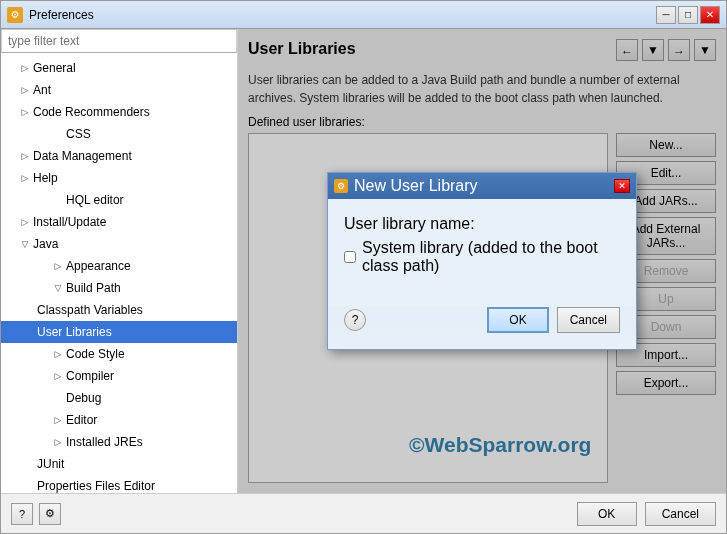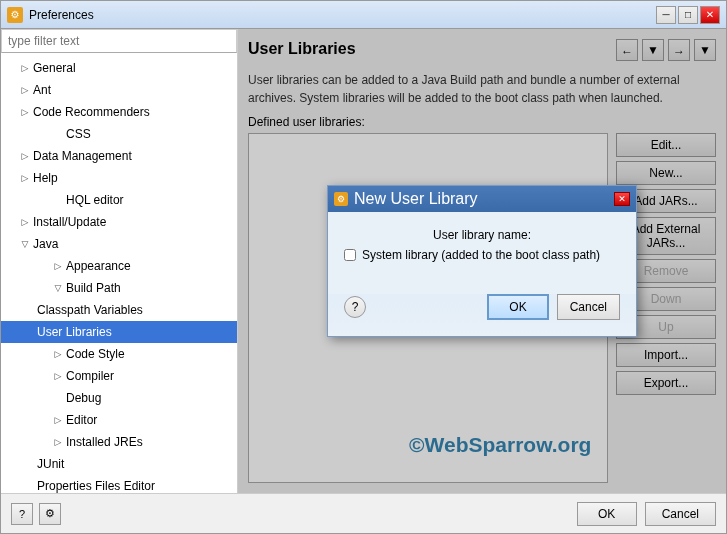--- a/index.html
+++ b/index.html
@@ -339,23 +339,22 @@
       justify-content: center;
       cursor: pointer;
     }
 
     .modal-body {
       padding: 16px;
       background: #e8f0f8;
     }
 
     .modal-field-label {
-      font-size: 12px;
+      font-size: 16px;
       margin-bottom: 6px;
-      text-align: center;
     }
 
     .modal-input {
       width: 100%;
       padding: 4px 6px;
       border: 1px solid #7a9cc8;
       font-size: 12px;
       background: white;
       outline: none;
       margin-bottom: 12px;
@@ -369,21 +368,21 @@
     }
 
     .modal-checkbox {
       width: 12px;
       height: 12px;
       border: 1px solid #aaa;
       background: white;
     }
 
     .modal-checkbox-label {
-      font-size: 12px;
+      font-size: 16px;
     }
 
     .modal-footer {
       display: flex;
       align-items: center;
       justify-content: space-between;
       padding: 0 16px 16px;
     }
 
     .modal-help-btn {
@@ -616,27 +615,27 @@
           <button class="toolbar-btn">▼</button>
         </div>
       </div>
 
       <p class="panel-description">User libraries can be added to a Java Build path and bundle a number of external archives. System libraries will be added to the boot class path when launched.</p>
       <p class="defined-label">Defined user libraries:</p>
 
       <div class="panel-body">
         <div class="libraries-list"></div>
         <div class="side-buttons">
+          <button class="side-btn">New...</button>
           <button class="side-btn">Edit...</button>
-          <button class="side-btn">New...</button>
           <button class="side-btn">Add JARs...</button>
           <button class="side-btn">Add External JARs...</button>
           <button class="side-btn" disabled="">Remove</button>
+          <button class="side-btn" disabled="">Up</button>
           <button class="side-btn" disabled="">Down</button>
-          <button class="side-btn" disabled="">Up</button>
           <button class="side-btn">Import...</button>
           <button class="side-btn">Export...</button>
         </div>
       </div>
 
       <div class="watermark">©WebSparrow.org</div>
 
       <div class="modal-overlay">
         <div class="modal">
 

